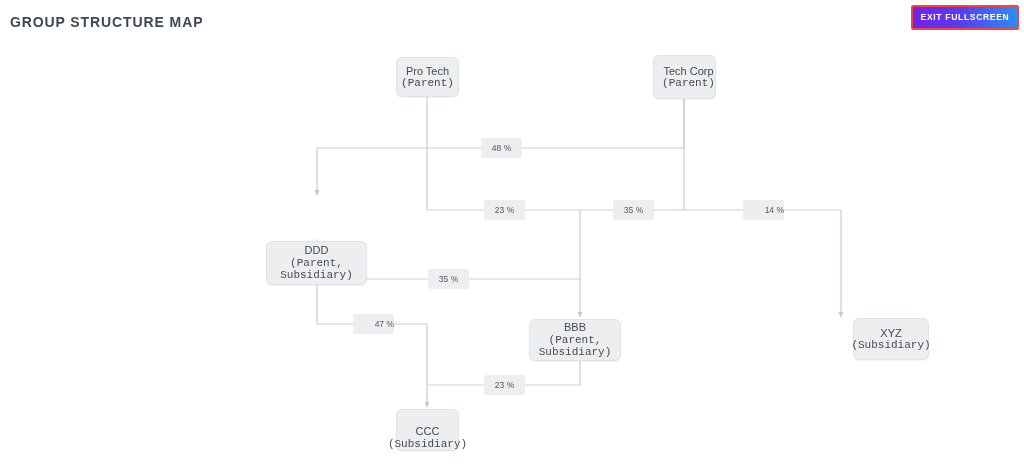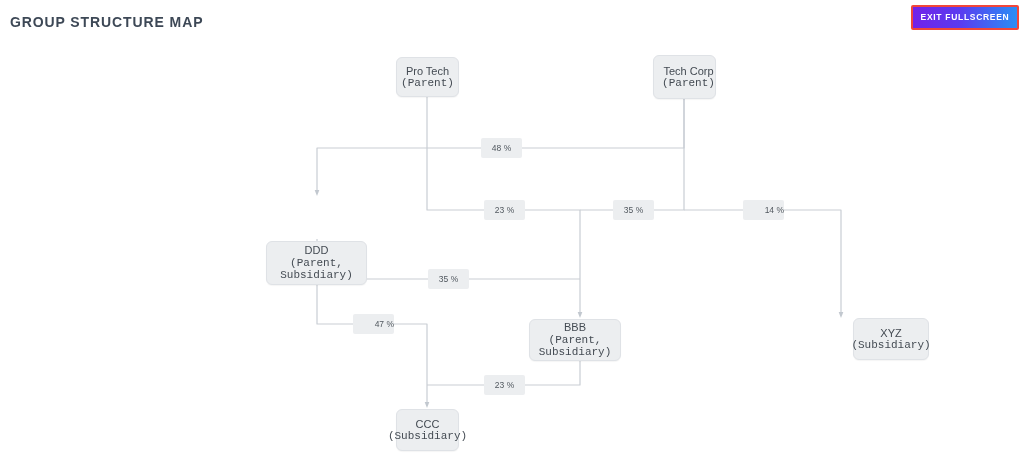--- a/index.html
+++ b/index.html
@@ -153,21 +153,21 @@
         <span class="node-role">(Parent, Subsidiary)</span>
       </div>
       <div class="node" style="left: 529px; top: 277px; width: 92px; height: 42px;">
         <span class="node-name">BBB</span>
         <span class="node-role">(Parent, Subsidiary)</span>
       </div>
       <div class="node" style="left: 810px; top: 276px; width: 76px; height: 42px; margin-left: 43px;">
         <span class="node-name">XYZ</span>
         <span class="node-role">(Subsidiary)</span>
       </div>
-      <div class="node" style="left: 396px; top: 367px; width: 63px; height: 42px;">
+      <div class="node" style="left: 396px; top: 367px; width: 63px; height: 42px; justify-content: flex-end;">
         <span class="node-name">CCC</span>
         <span class="node-role">(Subsidiary)</span>
       </div>
     </div>
   <div id="label-layer">
       <div class="edge-label" style="left: 481px; top: 96px; width: 41px;">48 %</div>
       <div class="edge-label" style="left: 484px; top: 158px; width: 41px;">23 %</div>
       <div class="edge-label" style="left: 613px; top: 158px; width: 41px;">35 %</div>
       <div class="edge-label" style="left: 743px; top: 158px; width: 41px; text-align: right;">14 %</div>
       <div class="edge-label" style="left: 428px; top: 227px; width: 41px;">35 %</div>

